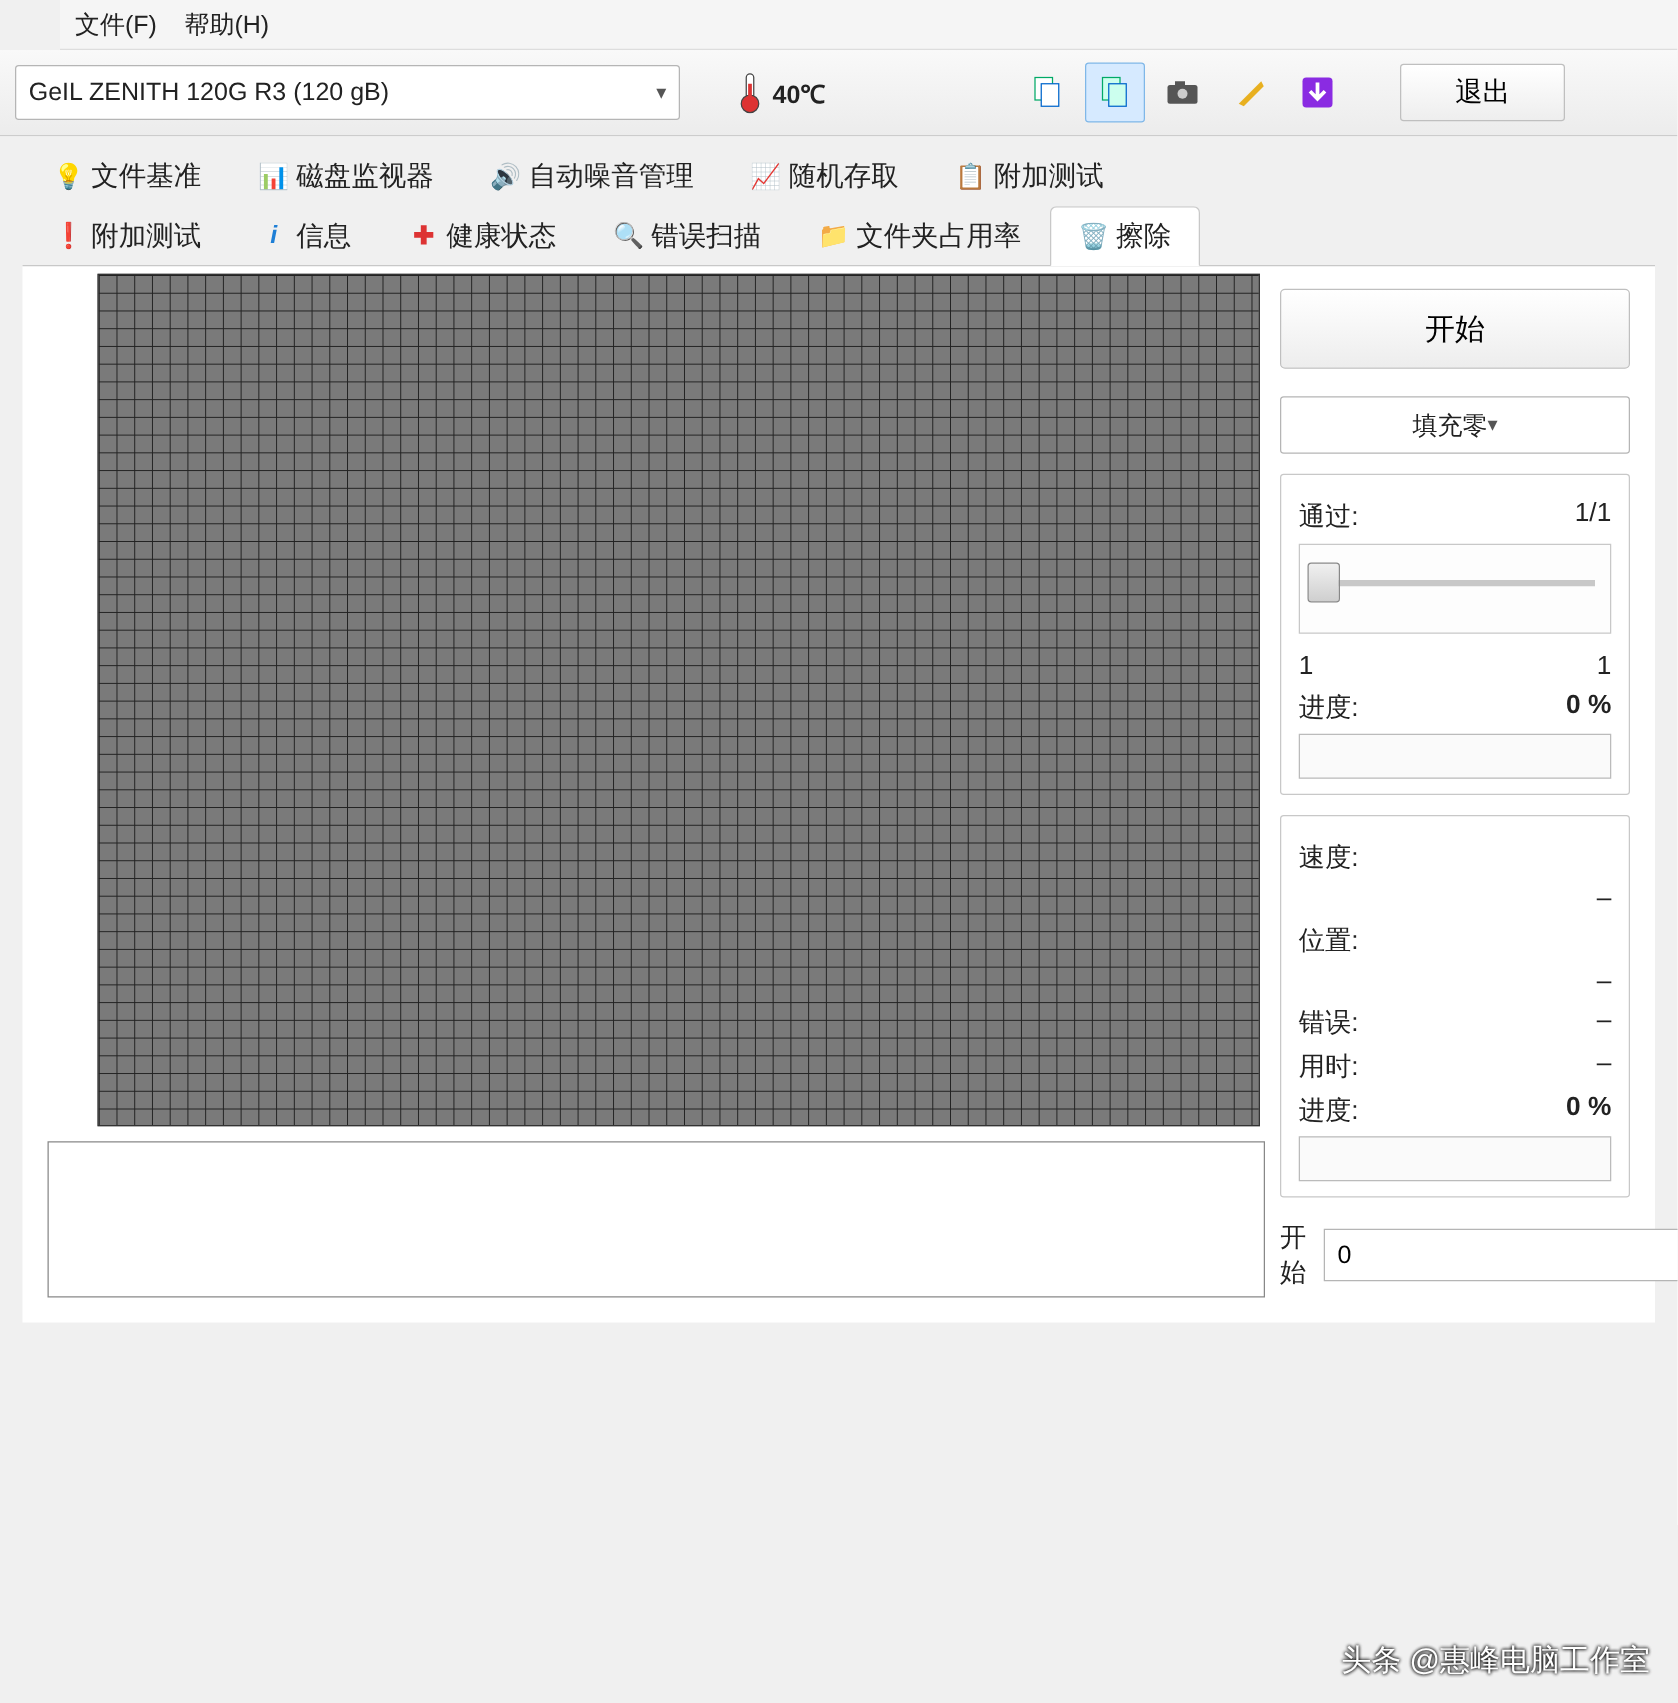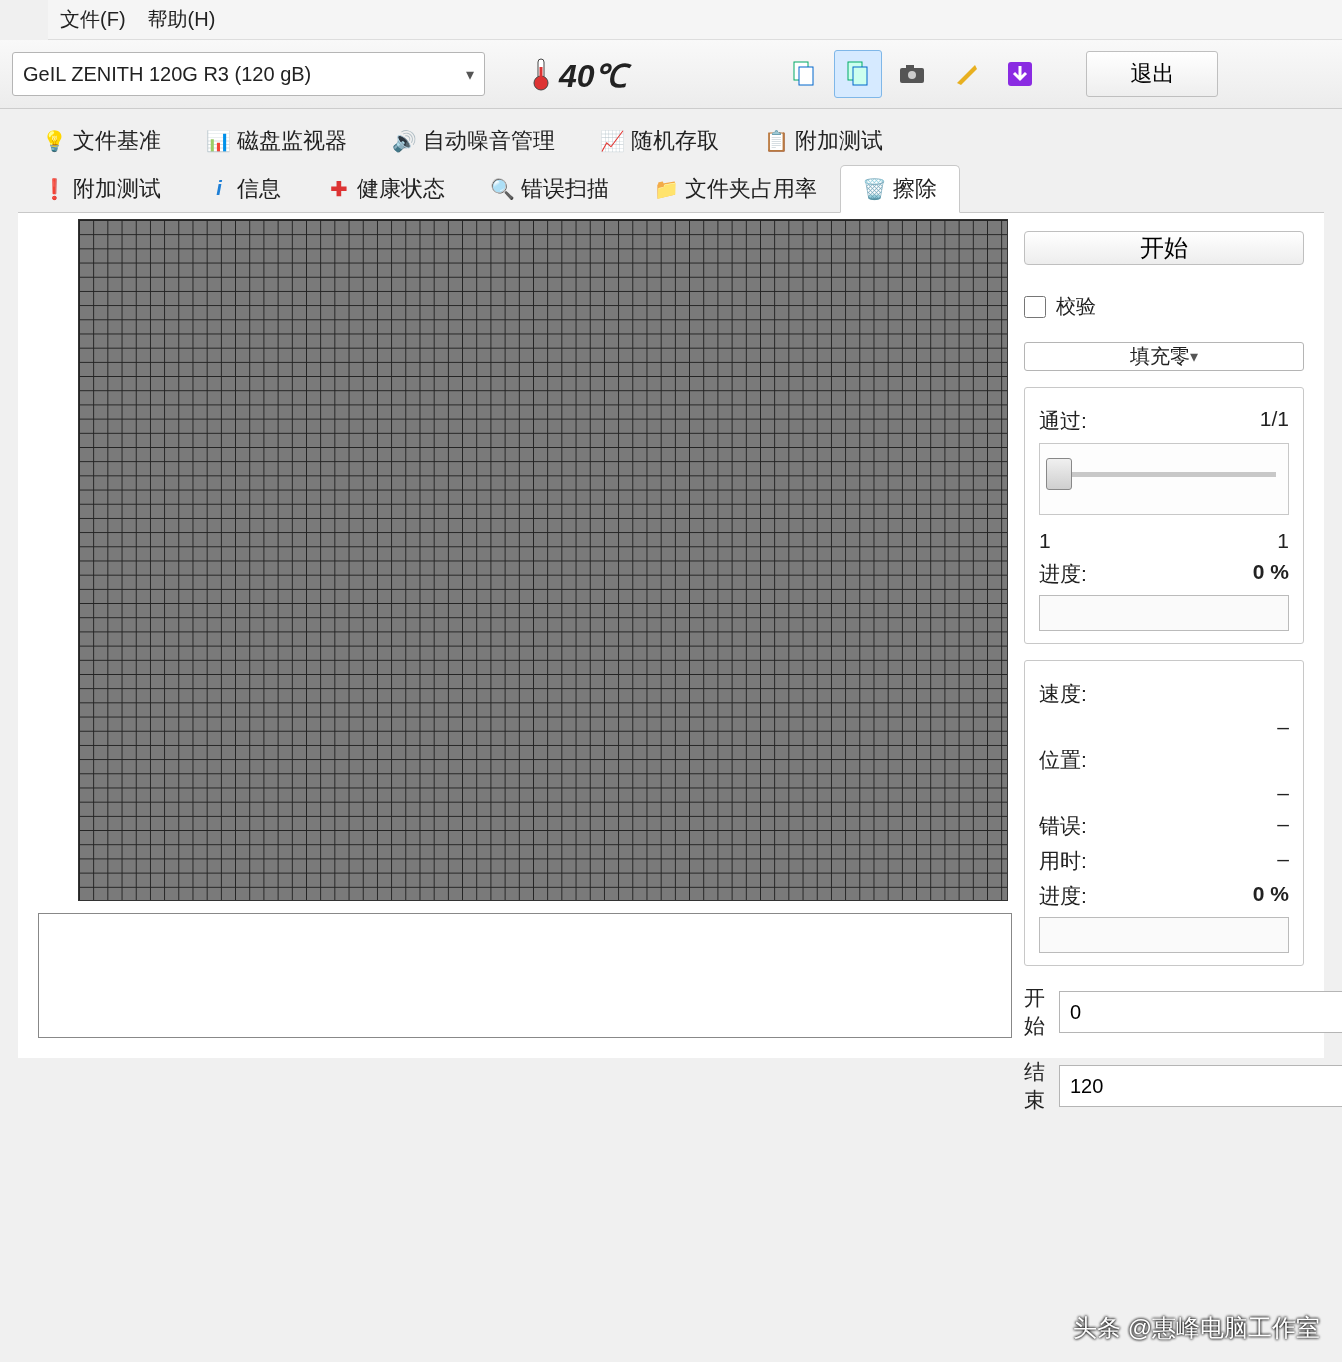--- a/index.html
+++ b/index.html
@@ -1,23 +1,23 @@
 <!DOCTYPE html>
 <html><head>
 <meta charset="utf-8">
 <style>
 * { box-sizing: border-box; margin: 0; padding: 0; font-family: "Microsoft YaHei", "Segoe UI", sans-serif; }
 body { background: #f0f0f0; width: 1342px; height: 1362px; overflow: hidden; font-size: 20px; color: #222; }
 .menubar { background: #f5f5f5; padding: 6px 12px; border-bottom: 1px solid #ddd; display: flex; gap: 22px; margin-left: 48px; }
 .menubar span { cursor: default; }
 .toolbar { background: linear-gradient(#f9f9f9,#ececec); padding: 10px 12px; border-bottom: 1px solid #ccc; display: flex; align-items: center; gap: 14px; }
-.drive-select { width: 473px; height: 44px; border: 1px solid #b5b5b5; border-radius: 3px; background: #fff; padding: 0 10px; display: flex; align-items: center; justify-content: space-between; cursor: pointer; }
+.drive-select { width: 532px; height: 44px; border: 1px solid #b5b5b5; border-radius: 3px; background: #fff; padding: 0 10px; display: flex; align-items: center; justify-content: space-between; cursor: pointer; }
 .chev { font-size: 16px; color: #555; }
 .temp-box { display: flex; align-items: center; gap: 6px; margin-left: 30px; }
-.temp-val { font-weight: bold; font-size: 32px; font-style: italic; }
+.temp-val { font-weight: bold; font-size: 20px; }
 .tb-icons { display: flex; gap: 6px; margin-left: 140px; }
 .tb-btn { width: 48px; height: 48px; border: 1px solid transparent; display: flex; align-items: center; justify-content: center; font-size: 22px; cursor: pointer; border-radius: 3px; }
 .tb-btn.active { border: 1px solid #7fb7e8; background: #d6eaff; }
 .exit-btn { margin-left: 28px; width: 132px; height: 46px; border: 1px solid #bfbfbf; border-radius: 3px; background: linear-gradient(#fff,#eee); cursor: pointer; font-size: 22px; }
 .tabs { display: flex; flex-wrap: wrap; padding: 8px 20px 0 20px; background: #f0f0f0; }
 .tab { display: flex; align-items: center; gap: 6px; padding: 8px 22px; font-size: 22px; cursor: pointer; border: 1px solid transparent; border-bottom: none; }
 .tab.active { background: #fff; border: 1px solid #c8c8c8; border-bottom: 1px solid #fff; border-radius: 5px 5px 0 0; position: relative; top: 1px; }
 .tab .ico { width: 24px; height: 24px; display: inline-flex; align-items: center; justify-content: center; font-size: 20px; }
 .workspace { display: flex; padding: 4px 20px 20px 20px; gap: 12px; background: #fff; border-top: 1px solid #c8c8c8; margin: 0 18px; height: 846px; }
 .left-col { flex: 1; display: flex; flex-direction: column; }
@@ -152,24 +152,20 @@
 
 <div class="workspace">
   <div class="left-col">
     <div class="grid-box"></div>
     <div class="log-box"></div>
   </div>
 
   <div class="right-col">
     <button class="btn-start">开始</button>
 
-    <div class="check-row">
-      <input type="checkbox" style="">
-      <span>校验</span>
-    </div>
 
     <div class="select-box">
       <span>填充零</span>
       <span class="chev">▾</span>
     </div>
 
     <div class="panel">
       <div class="row">
           <span>通过:</span>
           <span>1/1</span>
@@ -219,23 +215,16 @@
       <div class="prog-bar"></div>
     </div>
 
     <div class="spin-row">
       <label>开始</label>
       <div class="spin">
         <input value="0" style="">
 
       </div>
     </div>
-    <div class="spin-row">
-      <label>结束</label>
-      <div class="spin">
-        <input value="120" style="">
-
-      </div>
-    </div>
   </div>
 </div>
 
 <div class="watermark">头条 @惠峰电脑工作室</div>
 
 </body></html>

